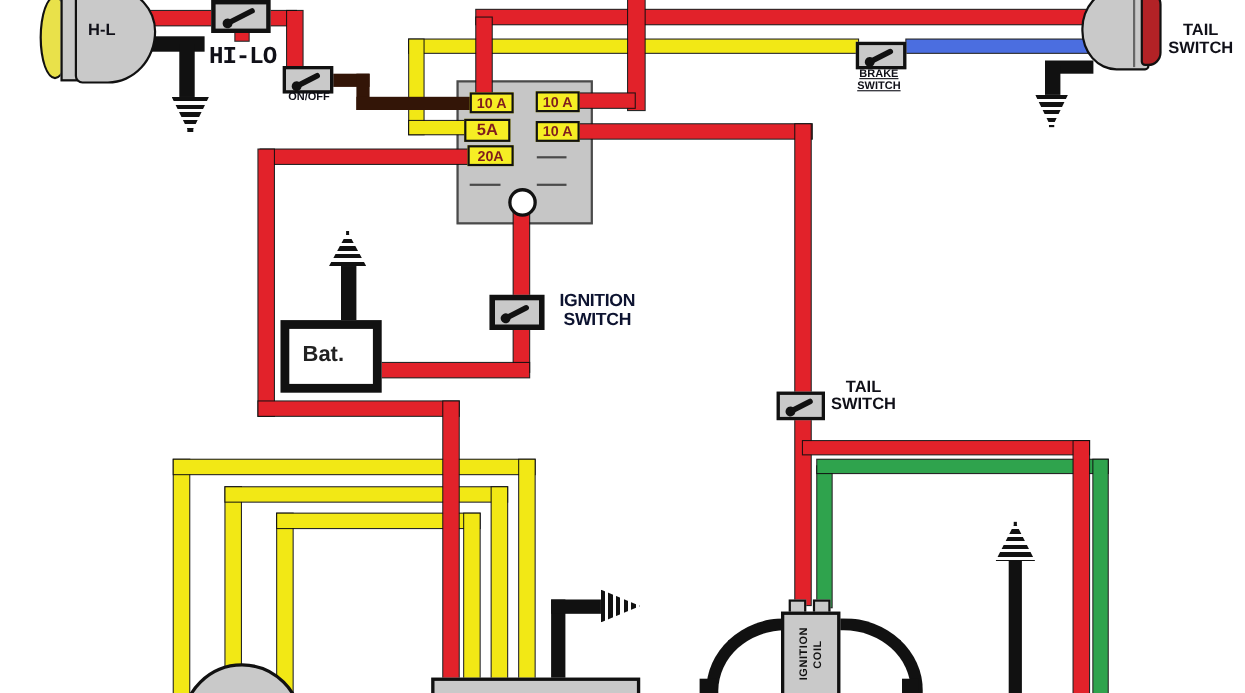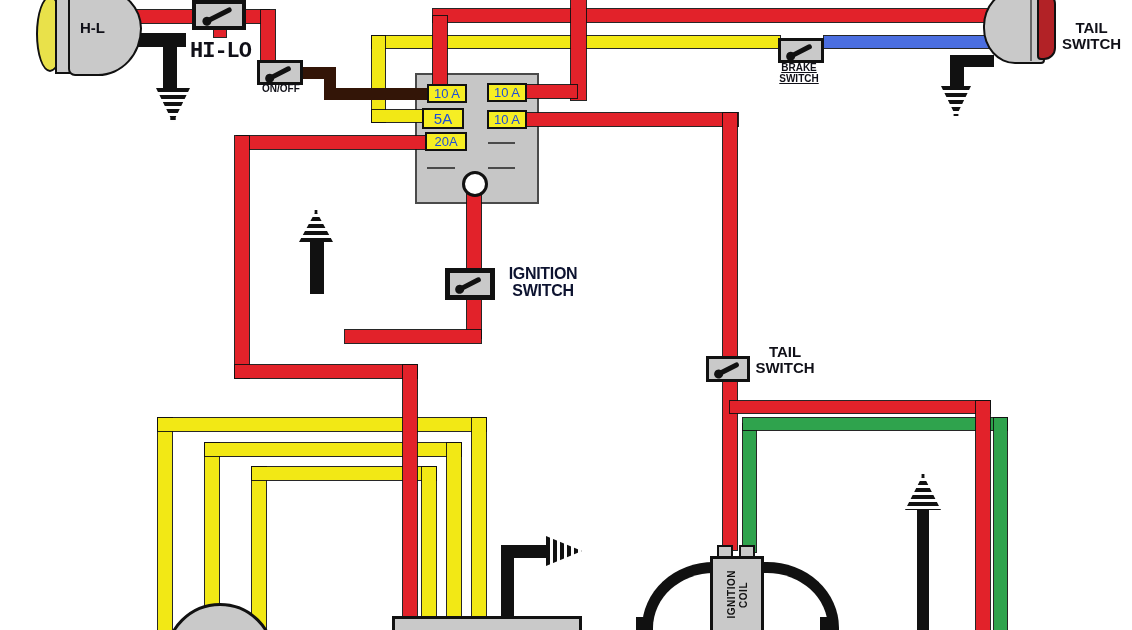--- a/index.html
+++ b/index.html
@@ -26,21 +26,21 @@
             clip-path:polygon(0 0,100% 0,58% 86%,58% 100%,42% 100%,42% 86%);}
   .gnd-up{position:absolute;z-index:3;background:repeating-linear-gradient(to bottom,#111 0 4px,#fdfdfd 4px 7px);
             clip-path:polygon(46% 0,54% 0,54% 10%,100% 100%,0 100%,46% 10%);}
   .gnd-right{position:absolute;z-index:3;background:repeating-linear-gradient(to right,#111 0 4px,#fdfdfd 4px 7px);
             clip-path:polygon(0 0,0 100%,100% 50%);}
 
   
   #fusebox{position:absolute;left:415px;top:73px;width:120px;height:127px;background:#c6c6c6;
            border:2px solid #4a4a4a;z-index:1;}
   .fuse{position:absolute;background:var(--fuse_yellow);border:2px solid #111;z-index:6;
-        font-weight:normal;font-size:13px;color:#1d4ed8;text-align:center;line-height:15px;}
+        font-weight:bold;font-size:13px;color:#7f1d1d;text-align:center;line-height:15px;}
   .dash{position:absolute;height:2px;background:#4a4a4a;z-index:6;}
   #fuse-circle{position:absolute;left:462px;top:171px;width:20px;height:20px;background:#fff;
            border:3px solid #111;border-radius:50%;z-index:7;}
 
   
   .lbl{position:absolute;color:#101018;font-weight:bold;z-index:8;line-height:1.05;white-space:nowrap;}
   .lbl.two{text-align:center;}
   #lbl-hilo{font-family:Liberation Mono, monospace;font-size:22px;letter-spacing:-1px;}
   #lbl-ign{color:#0d1330;font-size:16px;letter-spacing:-0.3px;text-align:center;}
   #battery{position:absolute;left:255px;top:291px;width:76px;height:50px;background:#fff;
@@ -159,20 +159,23 @@
     <div style="position:absolute;left:32px;top:0;width:70px;height:82px;background:var(--device_gray);border:2px solid #111;border-radius:2px 42px 50px 8px / 2px 44px 54px 8px;"></div>
     <span class="lbl" style="left:44px;top:30px;font-size:15px;">H-L</span>
   </div>
 
   <div style="position:absolute;left:983px;top:-10px;width:76px;height:76px;z-index:5;">
     <div style="position:absolute;left:0;top:0;width:58px;height:70px;background:var(--device_gray);border:2px solid #111;border-radius:32px 4px 4px 32px / 36px 4px 4px 36px;"></div>
     <div style="position:absolute;left:47px;top:1px;width:2px;height:70px;background:#666;"></div>
     <div style="position:absolute;left:54px;top:2px;width:15px;height:64px;background:var(--lens_red);border:2px solid #111;border-radius:4px 12px 12px 4px;"></div>
   </div>
 
+  <div id="battery">
+    <span>Bat.</span>
+  </div>
 
   <div id="alternator"></div>
   <div id="regulator"></div>
 
   <div class="arc" style="left:642px;top:562px;width:72px;height:66px;border-top:11px solid #111;border-left:11px solid #111;border-top-left-radius:72px 66px;"></div>
   <div class="arc" style="left:756px;top:562px;width:72px;height:66px;border-top:11px solid #111;border-right:11px solid #111;border-top-right-radius:72px 66px;"></div>
   <div class="plugterm" style="left:636px;top:617px;"></div>
   <div class="plugterm" style="left:820px;top:617px;"></div>
   <div class="coiltab" style="left:717px;top:545px;"></div>
   <div class="coiltab" style="left:739px;top:545px;"></div>

